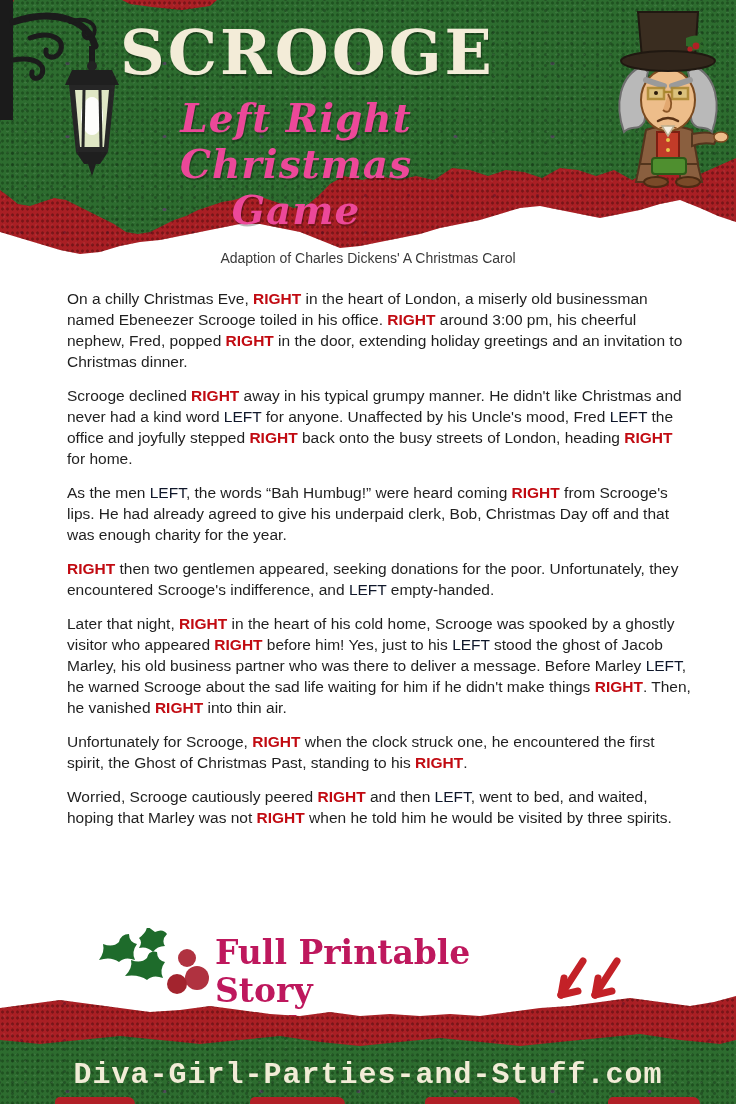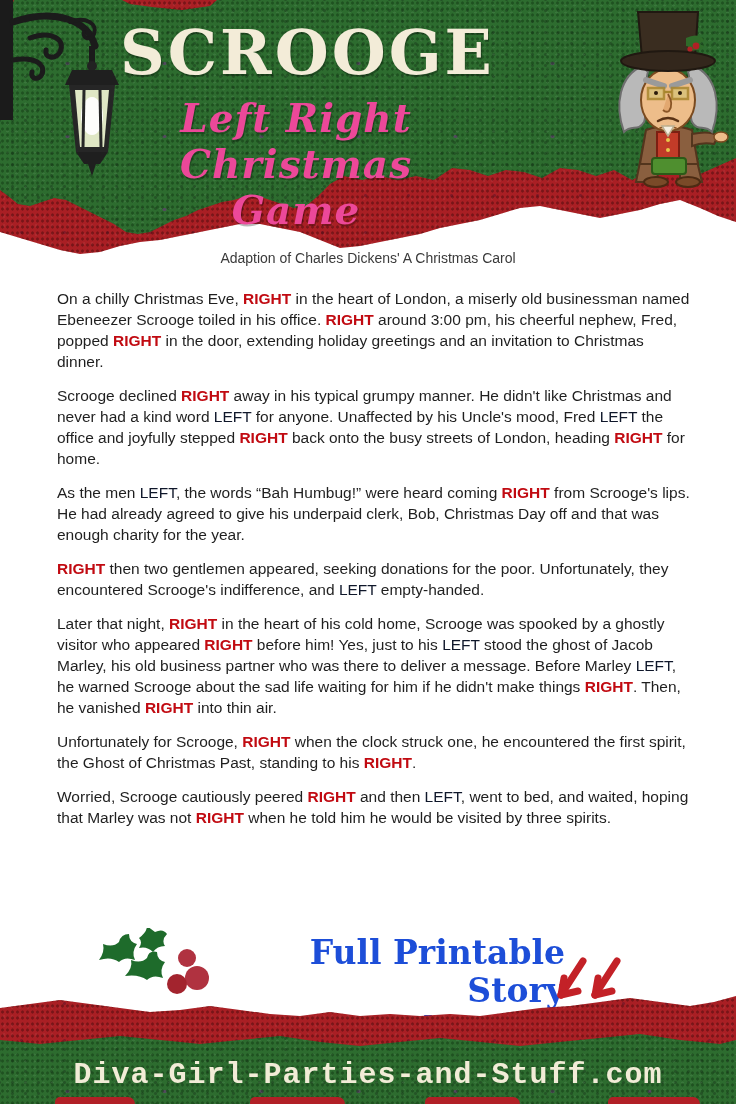--- a/index.html
+++ b/index.html
@@ -54,29 +54,29 @@
     color:#ec4899;letter-spacing:1px;text-shadow:1px 2px 0 rgba(0,0,0,.28);font-style:italic;}
 
   .lantern{position:absolute;left:0;top:0;z-index:4;}
   .scrooge{position:absolute;left:600px;top:4px;z-index:5;}
 
   
   .adaption{position:absolute;left:0;top:250px;width:736px;text-align:center;z-index:6;
     font-size:14px;color:#3a3a3a;}
   .story{position:absolute;left:53px;top:288px;width:638px;z-index:6;
     font-size:15.5px;line-height:21px;color:#1f1f1f;}
-  .story p{margin:0 0 13px 4px;}
+  .story p{margin:0 0 13px 14px;}
   .kw-right{color:#c10a11;font-weight:bold;}
   .kw-left{color:#0f172a;font-weight:normal;}
 
   
   .footer{position:absolute;left:0;top:920px;width:736px;height:184px;}
   .holly{position:absolute;left:95px;top:8px;}
-  .promo{position:absolute;left:215px;top:14px;width:350px;text-align:right;z-index:2;
-    color:#1d4ed8;font-weight:bold;font-family:"DejaVu Serif",serif;}
+  .promo{position:absolute;left:215px;top:14px;width:350px;text-align:left;z-index:2;
+    color:#be185d;font-weight:bold;font-family:"DejaVu Serif",serif;}
   .promo-l1{font-size:33px;line-height:1.15;}
   .promo-l2{font-size:31px;line-height:1.2;}
   .arrows{position:absolute;left:545px;top:35px;z-index:2;}
   .band-red-footer{position:absolute;left:0;top:65px;width:736px;height:67px;z-index:3;
     clip-path:polygon(0px 23px,30px 19px,60px 15px,90px 19px,120px 23px,150px 27px,180px 25px,
       210px 21px,240px 25px,270px 29px,300px 31px,330px 27px,360px 31px,390px 29px,420px 31px,
       450px 29px,480px 31px,510px 27px,540px 23px,570px 21px,600px 17px,630px 13px,660px 17px,
       690px 21px,714px 17px,736px 11px,736px 67px,0px 67px);}
   .green-footer{position:absolute;left:0;top:108px;width:736px;height:76px;z-index:4;
     clip-path:polygon(0px 12px,40px 16px,80px 12px,120px 8px,160px 12px,200px 16px,240px 12px,

